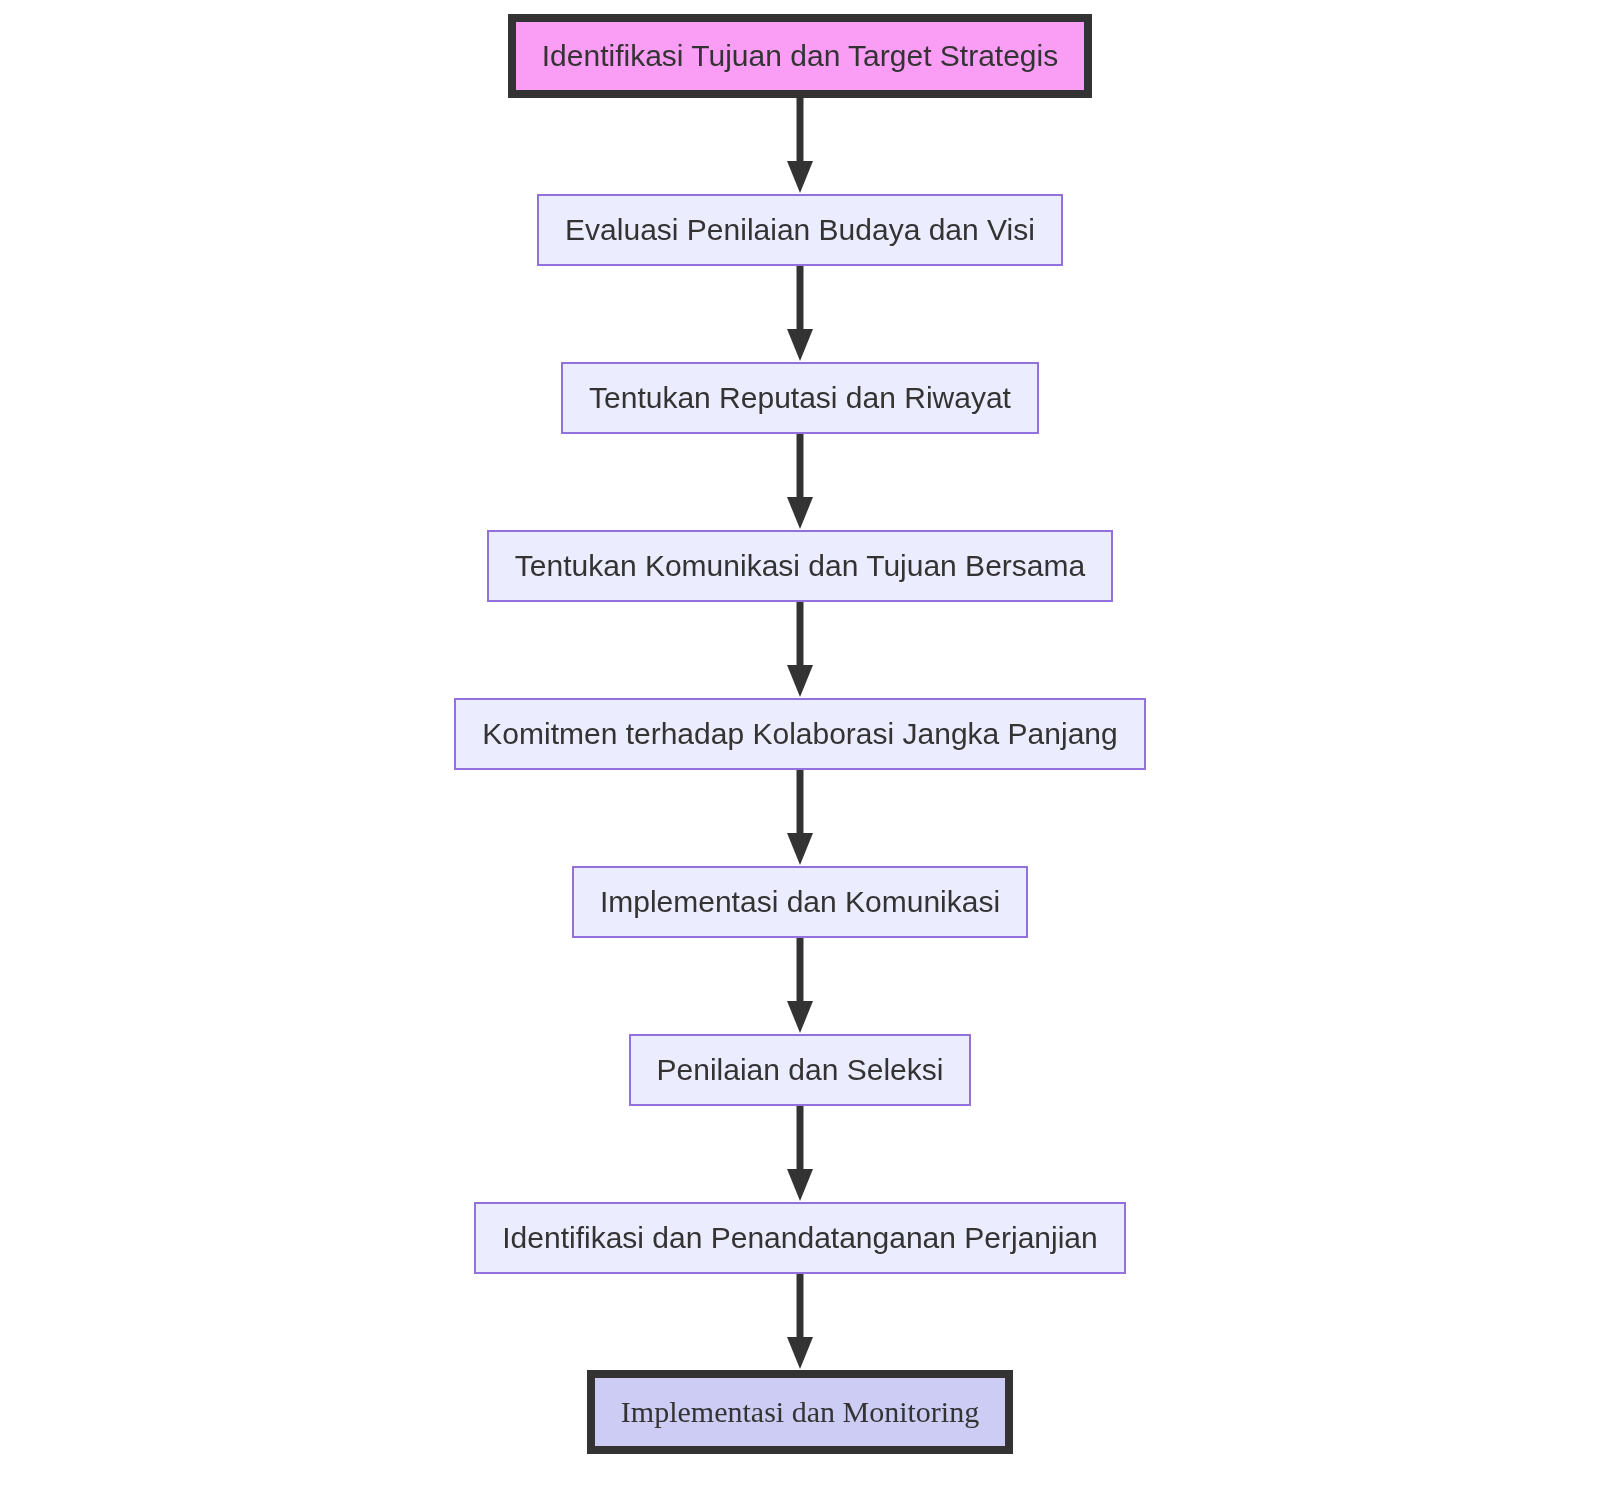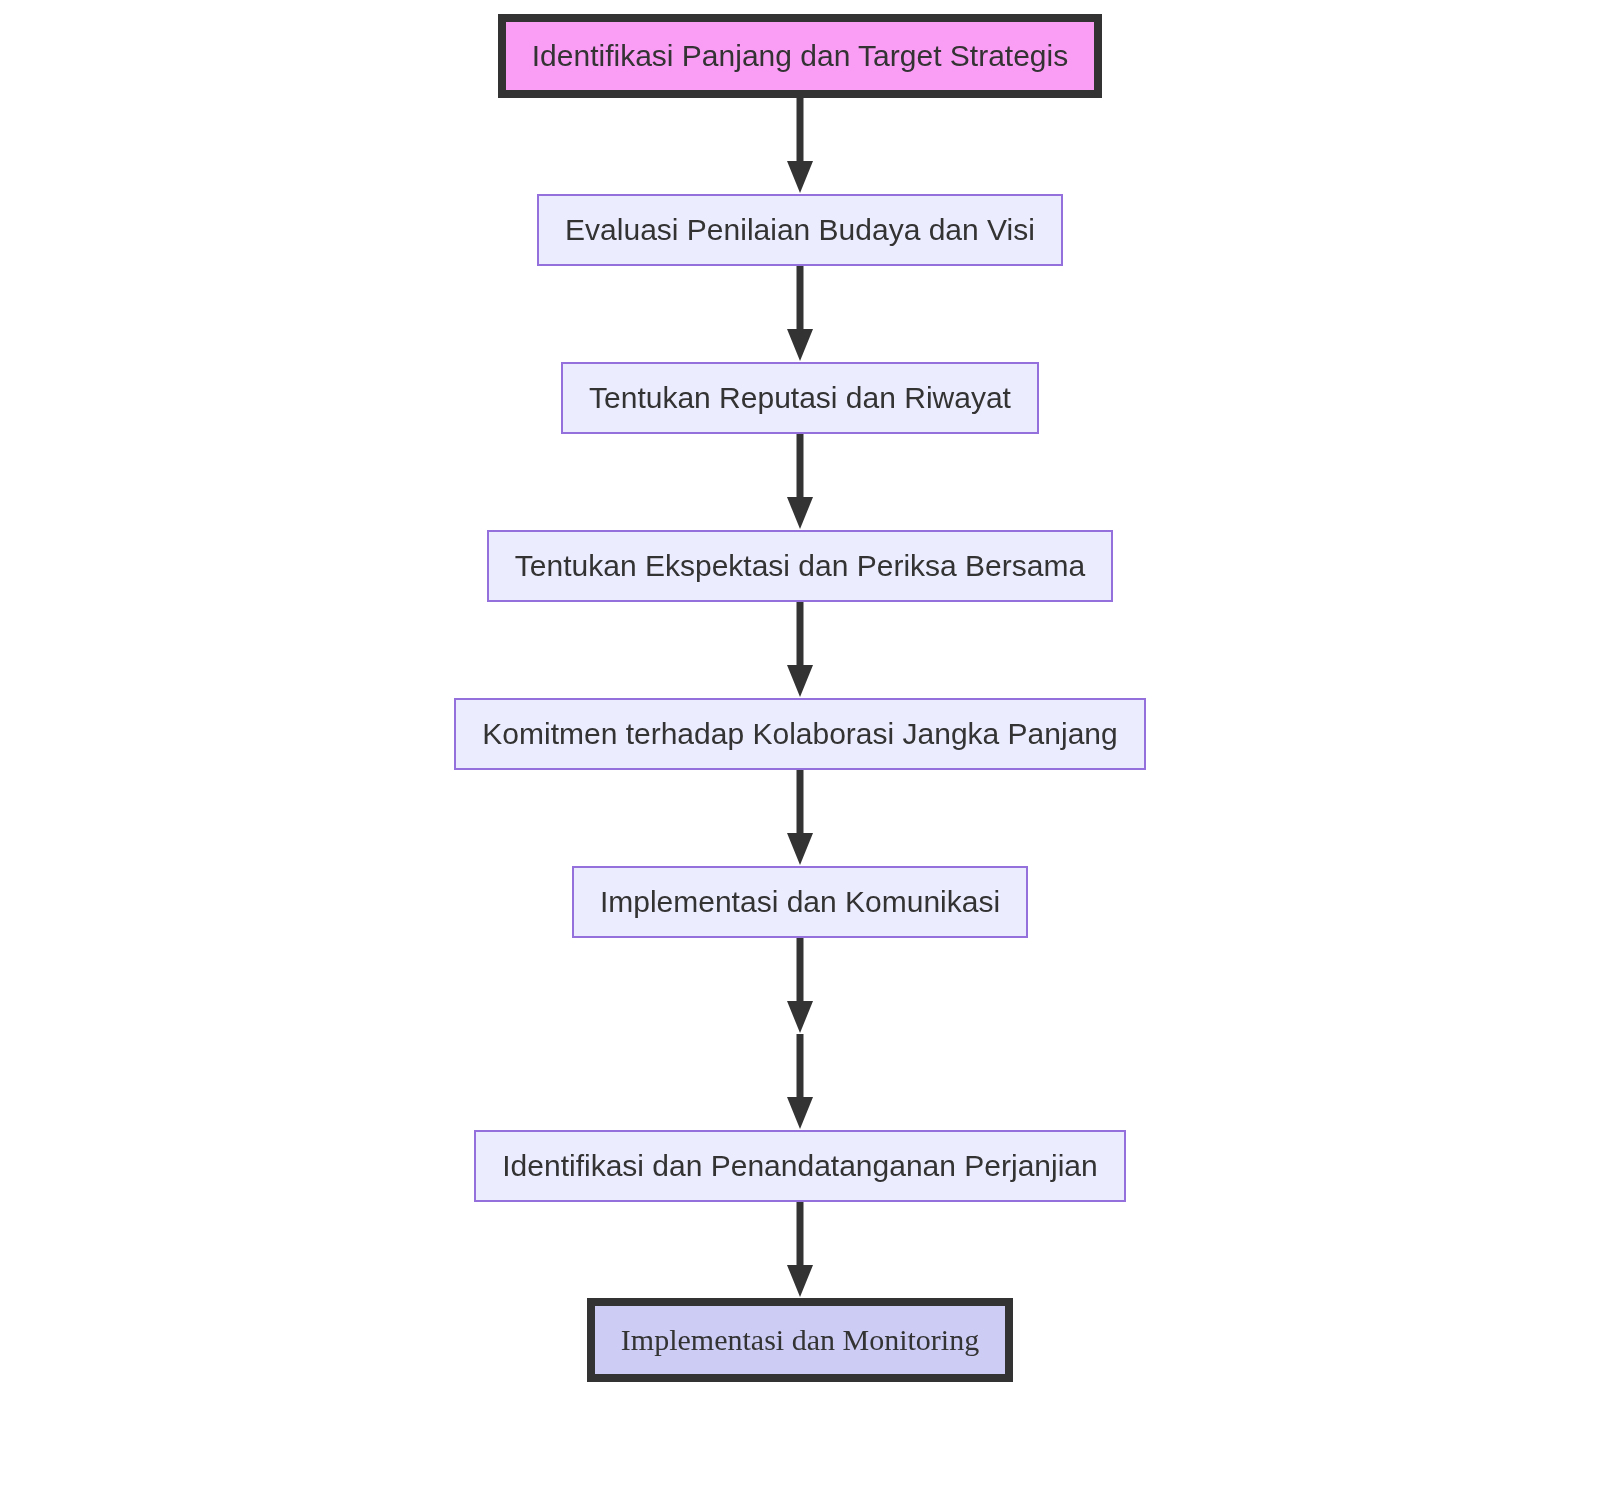--- a/index.html
+++ b/index.html
@@ -60,62 +60,63 @@
   .arrow polygon {
     fill: var(--arrow);
     stroke: none;
   }
 </style>
 </head>
 <body>
 
 <div class="canvas">
 
-  <div class="node node--start">Identifikasi Panjang dan Target Strategis</div>
+  <div class="node node--start">Identifikasi Tujuan dan Target Strategis</div>
 
   <svg class="arrow" width="44" height="96" viewBox="0 0 44 96">
     <line x1="22" y1="0" x2="22" y2="66"></line>
     <polygon points="22,95 9,63 35,63"></polygon>
   </svg>
 
   <div class="node">Evaluasi Penilaian Budaya dan Visi</div>
 
   <svg class="arrow" width="44" height="96" viewBox="0 0 44 96">
     <line x1="22" y1="0" x2="22" y2="66"></line>
     <polygon points="22,95 9,63 35,63"></polygon>
   </svg>
 
   <div class="node">Tentukan Reputasi dan Riwayat</div>
 
   <svg class="arrow" width="44" height="96" viewBox="0 0 44 96">
     <line x1="22" y1="0" x2="22" y2="66"></line>
     <polygon points="22,95 9,63 35,63"></polygon>
   </svg>
 
-  <div class="node">Tentukan Ekspektasi dan Periksa Bersama</div>
+  <div class="node">Tentukan Komunikasi dan Tujuan Bersama</div>
 
   <svg class="arrow" width="44" height="96" viewBox="0 0 44 96">
     <line x1="22" y1="0" x2="22" y2="66"></line>
     <polygon points="22,95 9,63 35,63"></polygon>
   </svg>
 
   <div class="node">Komitmen terhadap Kolaborasi Jangka Panjang</div>
 
   <svg class="arrow" width="44" height="96" viewBox="0 0 44 96">
     <line x1="22" y1="0" x2="22" y2="66"></line>
     <polygon points="22,95 9,63 35,63"></polygon>
   </svg>
 
   <div class="node">Implementasi dan Komunikasi</div>
 
   <svg class="arrow" width="44" height="96" viewBox="0 0 44 96">
     <line x1="22" y1="0" x2="22" y2="66"></line>
     <polygon points="22,95 9,63 35,63"></polygon>
   </svg>
 
+  <div class="node">Penilaian dan Seleksi</div>
 
   <svg class="arrow" width="44" height="96" viewBox="0 0 44 96">
     <line x1="22" y1="0" x2="22" y2="66"></line>
     <polygon points="22,95 9,63 35,63"></polygon>
   </svg>
 
   <div class="node">Identifikasi dan Penandatanganan Perjanjian</div>
 
   <svg class="arrow" width="44" height="96" viewBox="0 0 44 96">
     <line x1="22" y1="0" x2="22" y2="66"></line>

